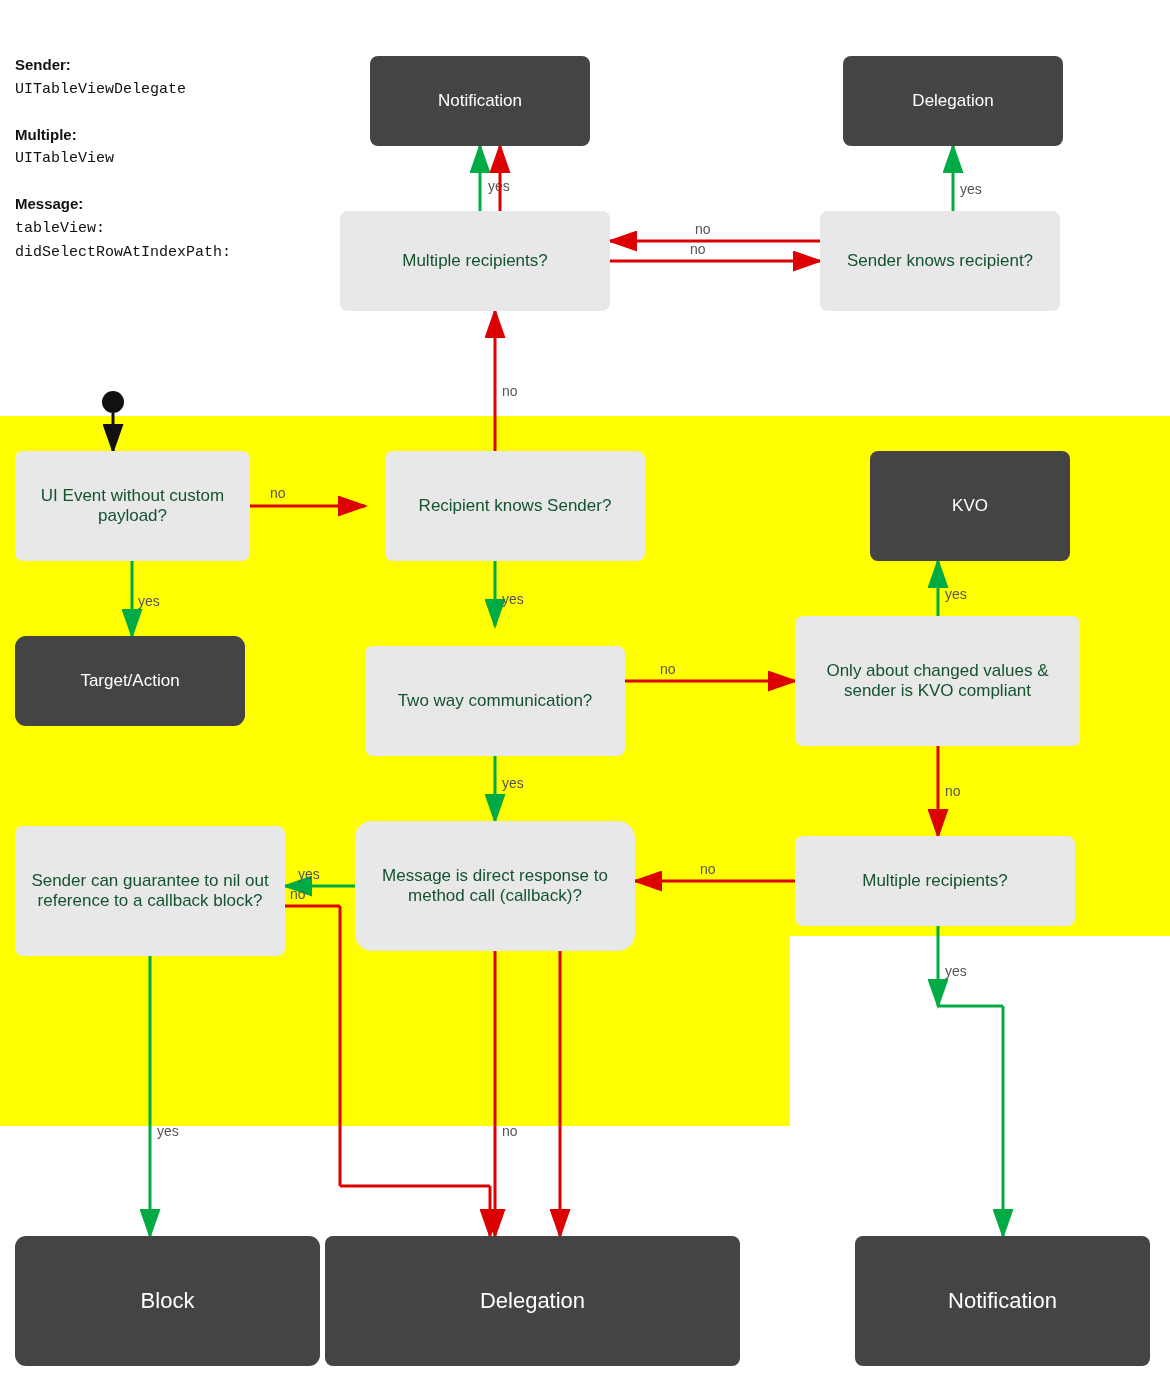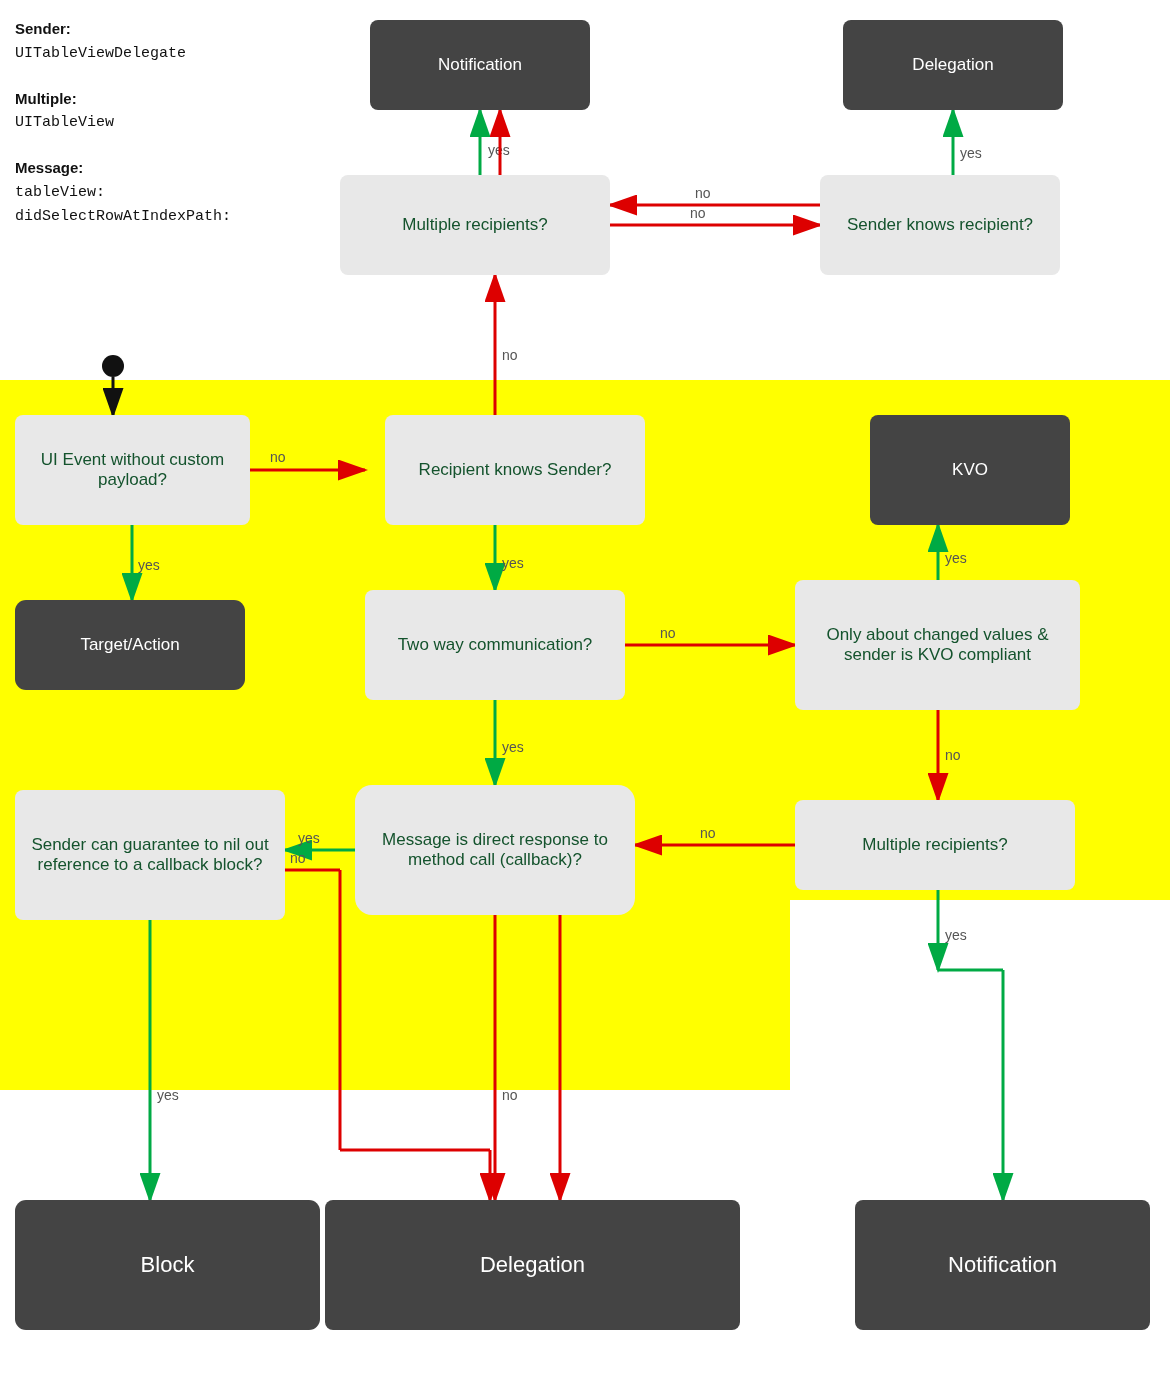--- a/index.html
+++ b/index.html
@@ -9,20 +9,21 @@
       width: 1170px;
       height: 1374px;
       position: relative;
       overflow: hidden;
     }
 
     .diagram-container {
       position: relative;
       width: 1170px;
       height: 988px;
+      margin-top: 36px;
     }
 
     
     .info-panel {
       position: absolute;
       top: 18px;
       left: 15px;
       font-size: 15px;
       line-height: 1.5;
       color: #111;
@@ -141,21 +142,21 @@
   </div>
 
   <div class="node node-dark" style="left: 870px; top: 415px; width: 200px; height: 110px;">
     <span>KVO</span>
   </div>
 
   <div class="node node-dark" style="left: 15px; top: 600px; width: 230px; height: 90px; border-radius: 11px;">
     <span>Target/Action</span>
   </div>
 
-  <div class="node node-light" style="left: 365px; top: 590px; width: 260px; height: 110px;">
+  <div class="node node-light" style="left: 365px; top: 610px; width: 260px; height: 110px;">
     <span>Two way communication?</span>
   </div>
 
   <div class="node node-light" style="left: 795px; top: 580px; width: 285px; height: 130px;">
     <span>Only about changed values &amp; sender is KVO compliant</span>
   </div>
 
   <div class="node node-light" style="left: 15px; top: 790px; width: 270px; height: 130px;">
     <span>Sender can guarantee to nil out reference to a callback block?</span>
   </div>

